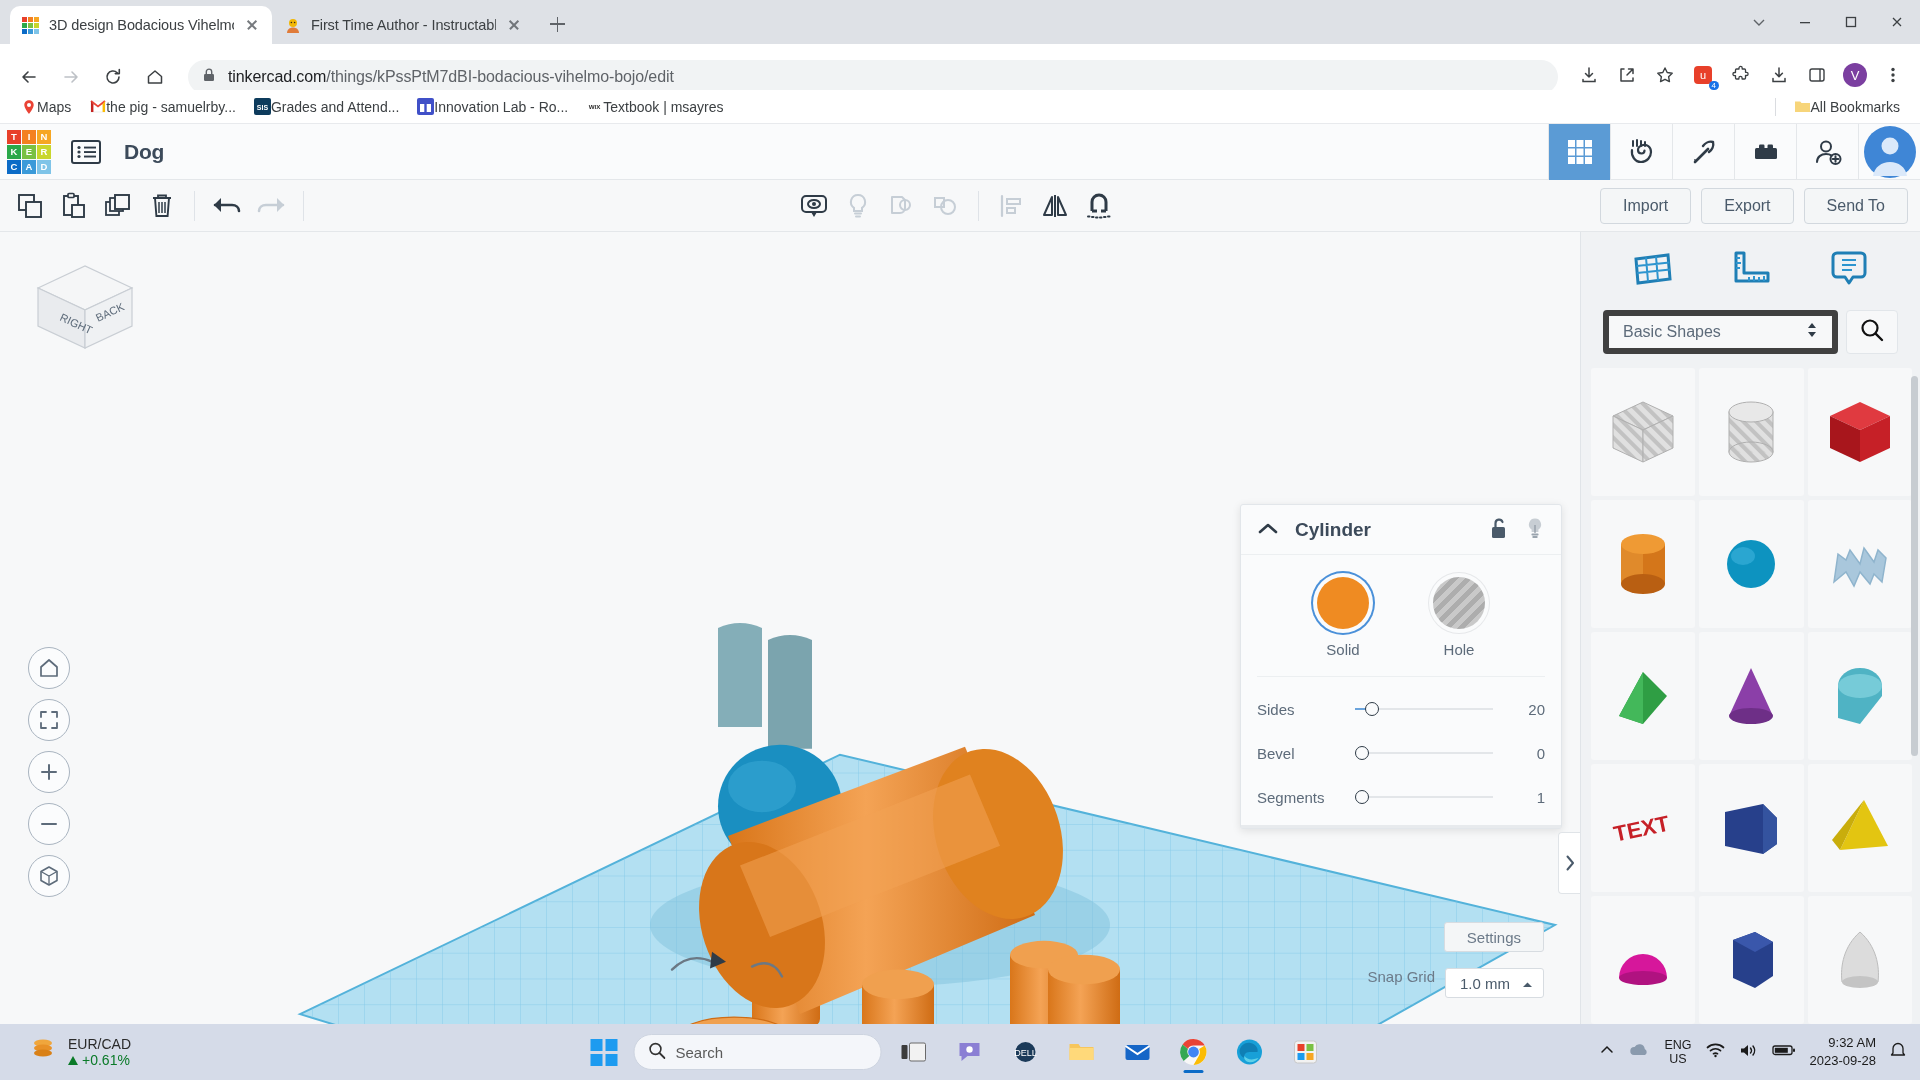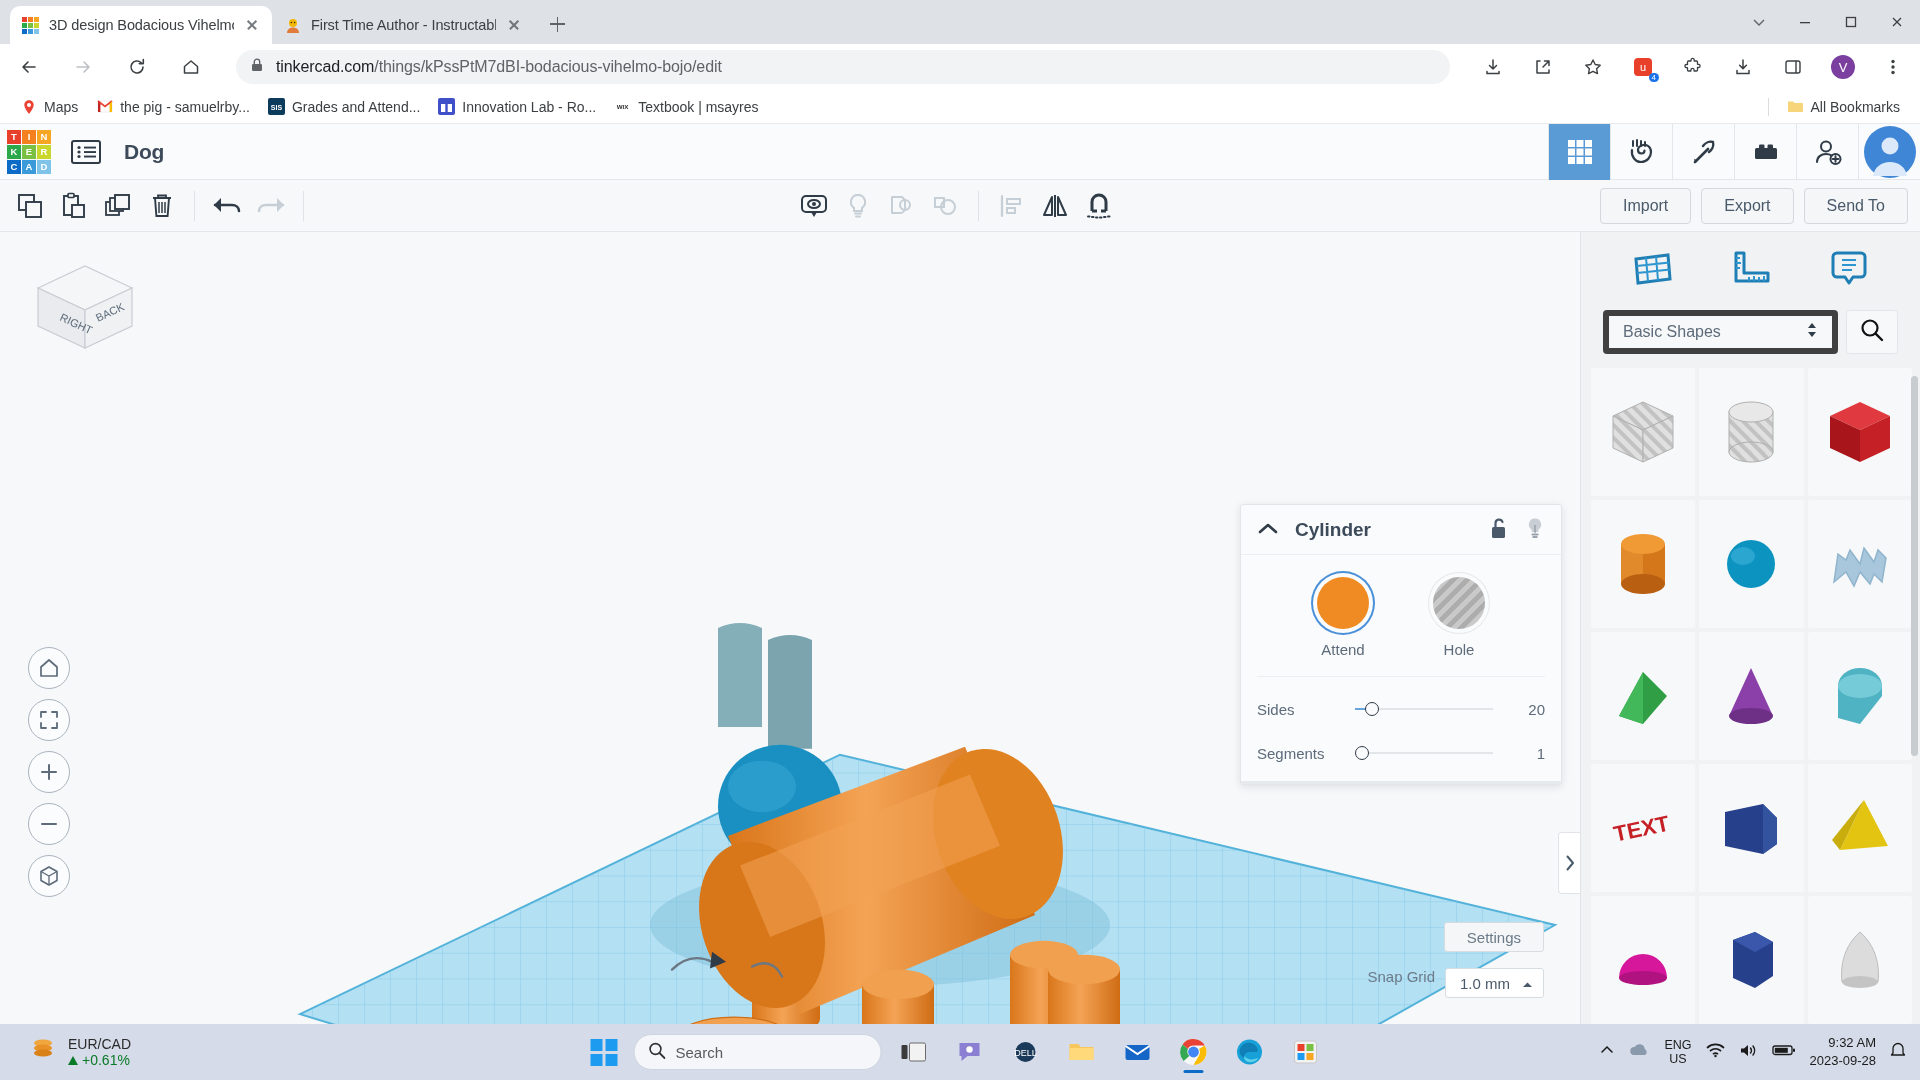--- a/index.html
+++ b/index.html
@@ -30,33 +30,33 @@
   }
   .tab-close::before { transform: rotate(45deg); }
   .tab-close::after { transform: rotate(-45deg); }
   .newtab { width: 34px; height: 34px; margin-left: 6px; margin-bottom:3px; position: relative; border-radius:50%; }
   .newtab::before, .newtab::after { content:''; position:absolute; background:#5f6368; }
   .newtab::before { left:10px; top:16.4px; width:15px; height:1.8px; }
   .newtab::after  { left:16.6px; top:9.8px; width:1.8px; height:15px; }
   .win-ctrl { position:absolute; right:0; bottom:0; height:44px; display:flex; align-items:center; }
   .win-btn { width:46px; height:44px; display:flex; align-items:center; justify-content:center; }
 
-  .toolbar { height: 46px; background:#fff; display:flex; align-items:center; padding: 0 12px; gap: 20px; }
+  .toolbar { height: 46px; background:#fff; display:flex; align-items:flex-start; padding: 16px 12px; gap: 8px; }
   .nav-btn { width:34px; height:34px; display:flex; align-items:center; justify-content:center; border-radius:50%; }
   .omnibox {
     flex:1; height:34px; background:#f1f3f4; border-radius:18px; display:flex; align-items:center;
     padding: 0 14px; gap: 12px; margin: 0 8px; min-width:0;
   }
   .omnibox-url { font-size:16px; color:#202124; white-space:nowrap; overflow:hidden; letter-spacing:-0.1px;}
   .omnibox-url .host { color:#202124; }
   .omnibox-url .path { color:#5f6368; }
   .tb-icon { width:30px; height:30px; display:flex; align-items:center; justify-content:center; flex-shrink:0; position:relative;}
 
   .bookmarks { height: 34px; background:#fff; display:flex; align-items:center; padding: 0 12px; gap: 2px; border-bottom:1px solid #e8eaed;}
-  .bm { display:flex; align-items:center; gap:7px; padding: 4px 8px; border-radius:4px; font-size:14px; color:#3c4043; white-space:nowrap; }
+  .bm { display:flex; align-items:center; padding: 4px 8px; border-radius:4px; font-size:14px; color:#3c4043; white-space:nowrap; }
   .bm-ico { width:17px; height:17px; flex-shrink:0; display:flex; align-items:center; justify-content:center; font-size:10px; }
   .bm-spacer { flex:1; }
   .bm-sep { width:1px; height:18px; background:#dadce0; margin:0 8px; }
 
   
   .tc { flex:1; display:flex; flex-direction:column; background:#f7f8f9; min-height:0;}
   .tc-header { height:56px; background:#fafbfc; display:flex; align-items:center; border-bottom:1px solid #e4e7ea;}
   .tc-logo { width:58px; height:56px; display:flex; align-items:center; justify-content:center;}
   .tc-logo-grid { display:grid; grid-template-columns:repeat(3,14px); grid-template-rows:repeat(3,14px); gap:1px; }
   .tc-logo-grid div { display:flex; align-items:center; justify-content:center; color:#fff; font-size:9.5px; font-weight:bold; font-family:"Liberation Sans",sans-serif; }
@@ -692,40 +692,48 @@
                     <path d="M10 9v8" stroke="#8c96a0" stroke-width="1.2"></path>
                   </svg>
               </span>
             </span>
           </div>
 
           <div class="insp-body">
             <div class="solidhole">
               <div class="sh-item">
                 <div class="sh-swatch solid"></div>
-                <div class="sh-label">Attend</div>
+                <div class="sh-label">Solid</div>
               </div>
               <div class="sh-item">
                 <div class="sh-swatch hole"></div>
                 <div class="sh-label">Hole</div>
               </div>
             </div>
 
             <div class="insp-divider"></div>
 
             <div class="sliderrow">
               <span class="sl-label">Sides</span>
               <span class="sl-track">
                 <span class="sl-rail"></span>
                 <span class="sl-fill" style="width:14px"></span>
                 <span class="sl-knob" style="left:10px"></span>
               </span>
               <span class="sl-val">20</span>
             </div>
 
+            <div class="sliderrow">
+              <span class="sl-label">Bevel</span>
+              <span class="sl-track">
+                <span class="sl-rail"></span>
+                <span class="sl-knob" style="left:0px"></span>
+              </span>
+              <span class="sl-val">0</span>
+            </div>
 
             <div class="sliderrow">
               <span class="sl-label">Segments</span>
               <span class="sl-track">
                 <span class="sl-rail"></span>
                 <span class="sl-knob" style="left:0px"></span>
               </span>
               <span class="sl-val">1</span>
             </div>
 

